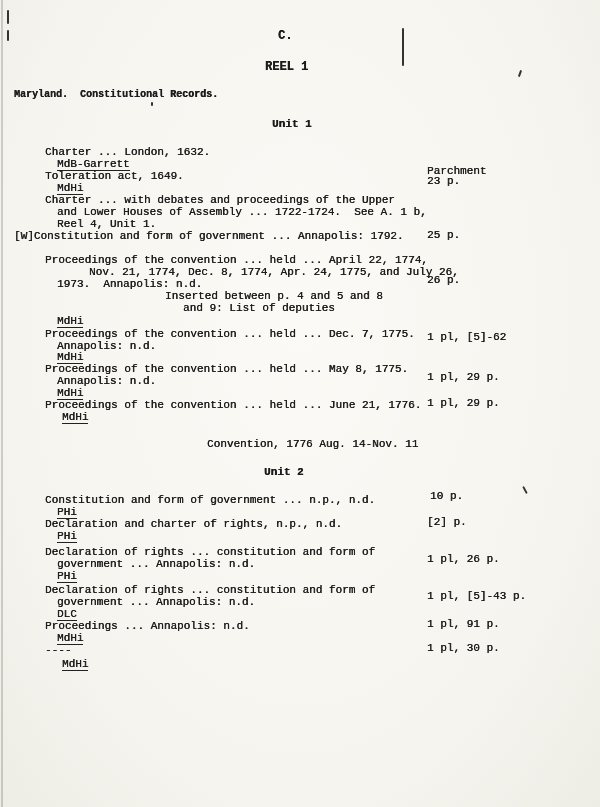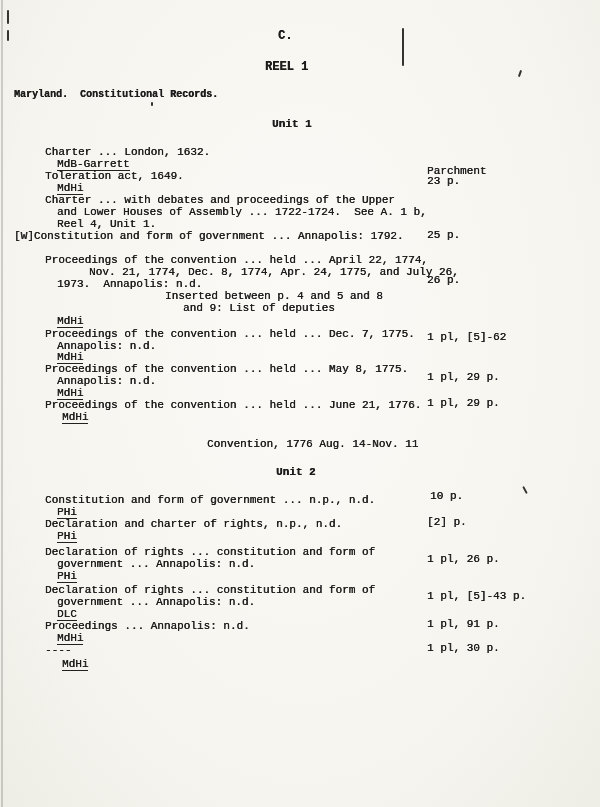--- a/index.html
+++ b/index.html
@@ -74,21 +74,21 @@
   <div class="t" style="left:45px;top:363px;">Proceedings of the convention ... held ... May 8, 1775.</div>
   <div class="t" style="left:57px;top:375px;">Annapolis: n.d.</div>
   <div class="t code" style="left:57px;top:387px;">MdHi</div>
   <div class="t" style="left:427px;top:371px;">1 pl, 29 p.</div>
 
   <div class="t" style="left:45px;top:399px;text-align:right;">Proceedings of the convention ... held ... June 21, 1776.</div>
   <div class="t code" style="left:62px;top:411px;">MdHi</div>
   <div class="t" style="left:427px;top:397px;">1 pl, 29 p.</div>
 
   <div class="t" style="left:207px;top:438px;">Convention, 1776 Aug. 14-Nov. 11</div>
-  <div class="t b" style="left:276px;top:466px;">Unit 2</div>
+  <div class="t b" style="left:264px;top:466px;">Unit 2</div>
 
   <div class="t" style="left:45px;top:494px;">Constitution and form of government ... n.p., n.d.</div>
   <div class="t code" style="left:57px;top:506px;">PHi</div>
   <div class="t" style="left:430px;top:490px;">10 p.</div>
 
   <div class="t" style="left:45px;top:518px;">Declaration and charter of rights, n.p., n.d.</div>
   <div class="t code" style="left:57px;top:530px;">PHi</div>
   <div class="t" style="left:427px;top:516px;">[2] p.</div>
 
   <div class="t" style="left:45px;top:546px;">Declaration of rights ... constitution and form of</div>

